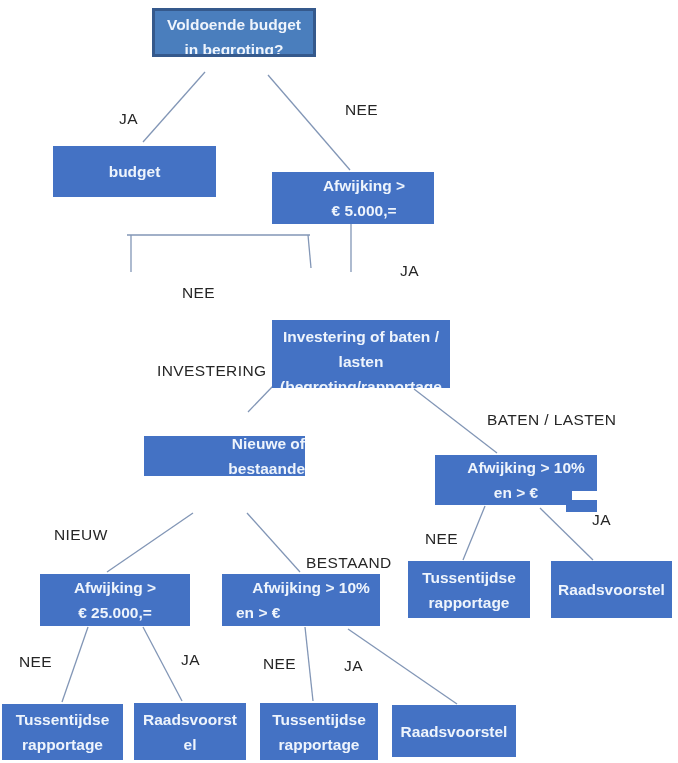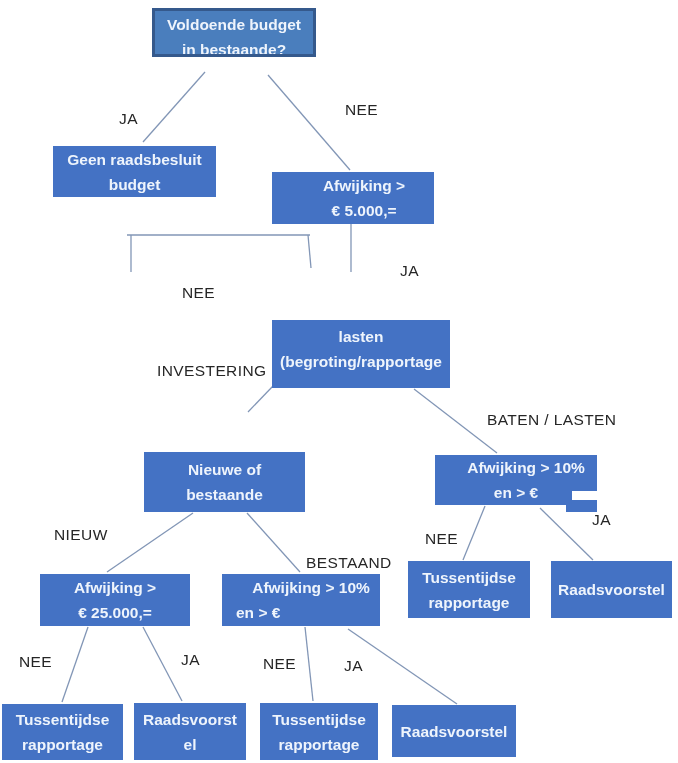--- a/index.html
+++ b/index.html
@@ -49,39 +49,39 @@
     <line x1="485" y1="506" x2="463" y2="560"></line>
     <line x1="540" y1="508" x2="593" y2="560"></line>
     <line x1="88" y1="627" x2="62" y2="702"></line>
     <line x1="143" y1="627" x2="182" y2="701"></line>
     <line x1="305" y1="627" x2="313" y2="701"></line>
     <line x1="348" y1="629" x2="457" y2="704"></line>
   </svg>
 
   <div class="node root clip-top" style="left:152px;top:8px;width:164px;height:49px;padding-top:1px;">
     <span>Voldoende budget</span>
-    <span>in bestaande?</span>
+    <span>in begroting?</span>
   </div>
 
   <div class="node" style="left:53px;top:146px;width:163px;height:51px;">
-    <span>Geen raadsbesluit</span>
     <span>budget</span>
   </div>
 
   <div class="node" style="left:272px;top:172px;width:162px;height:52px;">
     <span class="shift-r">Afwijking &gt;</span>
     <span class="shift-r">€ 5.000,=</span>
   </div>
 
   <div class="node clip-top" style="left:272px;top:320px;width:178px;height:68px;padding-top:4px;">
+    <span>Investering of baten /</span>
     <span>lasten</span>
     <span>(begroting/rapportage</span>
   </div>
 
-  <div class="node" style="left:144px;top:452px;width:161px;height:60px;">
+  <div class="node" style="left:144px;top:436px;width:161px;height:40px;align-items:flex-end;">
     <span>Nieuwe of</span>
     <span>bestaande</span>
   </div>
 
   <div class="node" style="left:435px;top:455px;width:162px;height:50px;">
     <span class="shift-r-sm">Afwijking &gt; 10%</span>
     <span>en &gt; €</span>
   </div>
   <div class="notch" style="left:572px;top:491px;width:26px;height:9px;"></div>
   <div class="tab" style="left:566px;top:500px;width:31px;height:12px;"></div>

